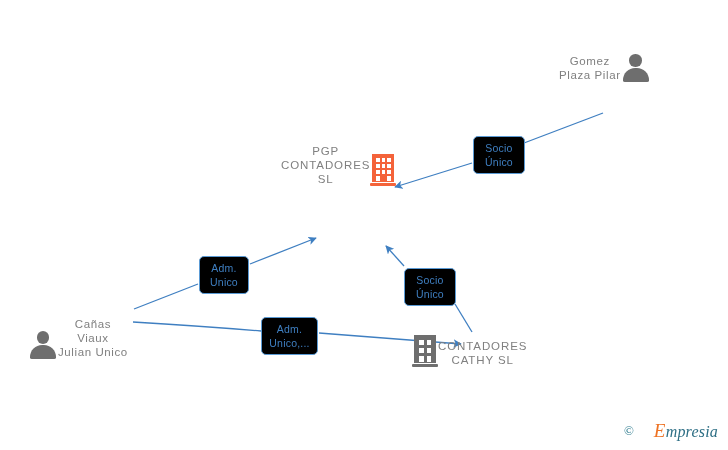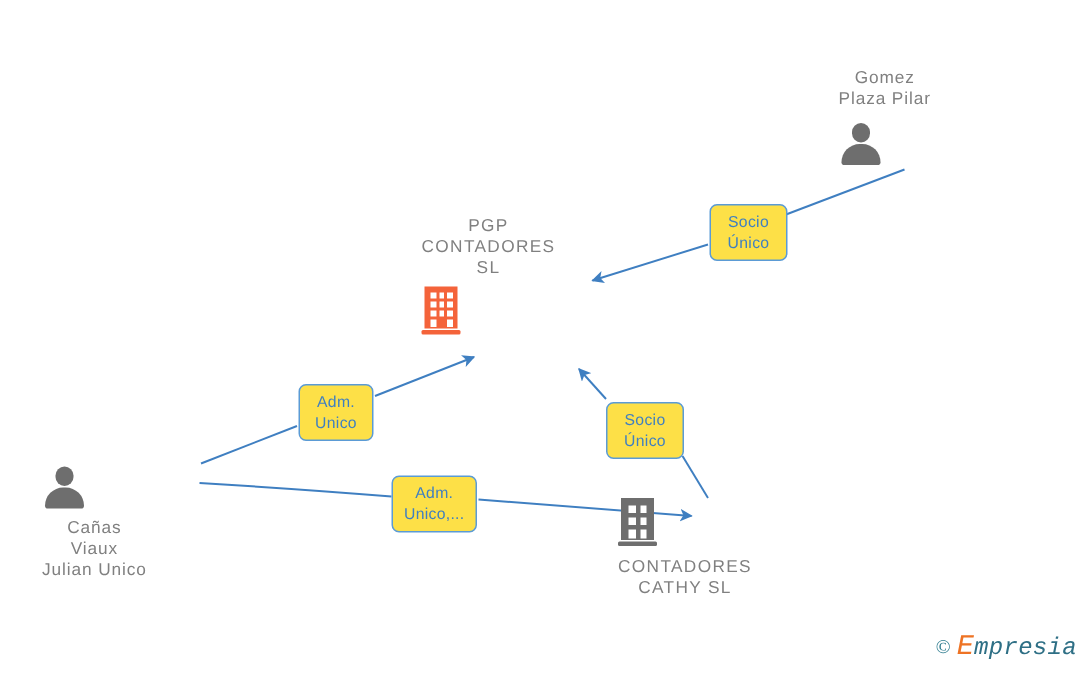--- a/index.html
+++ b/index.html
@@ -22,22 +22,22 @@
     left: 0;
     top: 0;
     width: 728px;
     height: 450px;
   }
 
   
   .node {
     position: absolute;
     display: flex;
-    flex-direction: column;
-    align-items: flex-start;
+    flex-direction: row;
+    align-items: flex-end;
     width: 150px;
     margin-left: -75px;
   }
   .node-label {
     color: #808080;
     font-size: 11.5px;
     line-height: 14px;
     letter-spacing: 0.6px;
     text-align: center;
     white-space: pre-line;
@@ -103,21 +103,21 @@
     position: absolute;
     background: #ffffff;
   }
   .building-icon.orange { color: #f4633a; }
   .building-icon.gray   { color: #6e6e6e; }
 
   
   .edge-label {
     position: absolute;
     box-sizing: border-box;
-    background: #fde047;
+    background: #000000;
     border: 1.3px solid #5b9bd5;
     border-radius: 5px;
     color: #3f7fc1;
     font-size: 10.5px;
     line-height: 14px;
     text-align: center;
     padding: 4px 6px 4px 6px;
     white-space: pre-line;
     letter-spacing: 0.2px;
   }
@@ -131,25 +131,26 @@
     align-items: center;
     gap: 4px;
     user-select: none;
   }
   #watermark .copy {
     color: #2e7c8f;
     font-size: 13px;
     font-family: "Liberation Serif", serif;
   }
   #watermark .brand {
-    font-family: Liberation Mono, monospace;
+    font-family: Liberation Serif, serif;
     font-style: italic;
     font-size: 16px;
     color: #2e6f85;
     letter-spacing: 0.2px;
+    margin-left: 16px;
   }
   #watermark .brand .cap {
     color: #ee7324;
     font-size: 19px;
   }
 </style>
 </head>
 <body>
 
 <div id="canvas">

